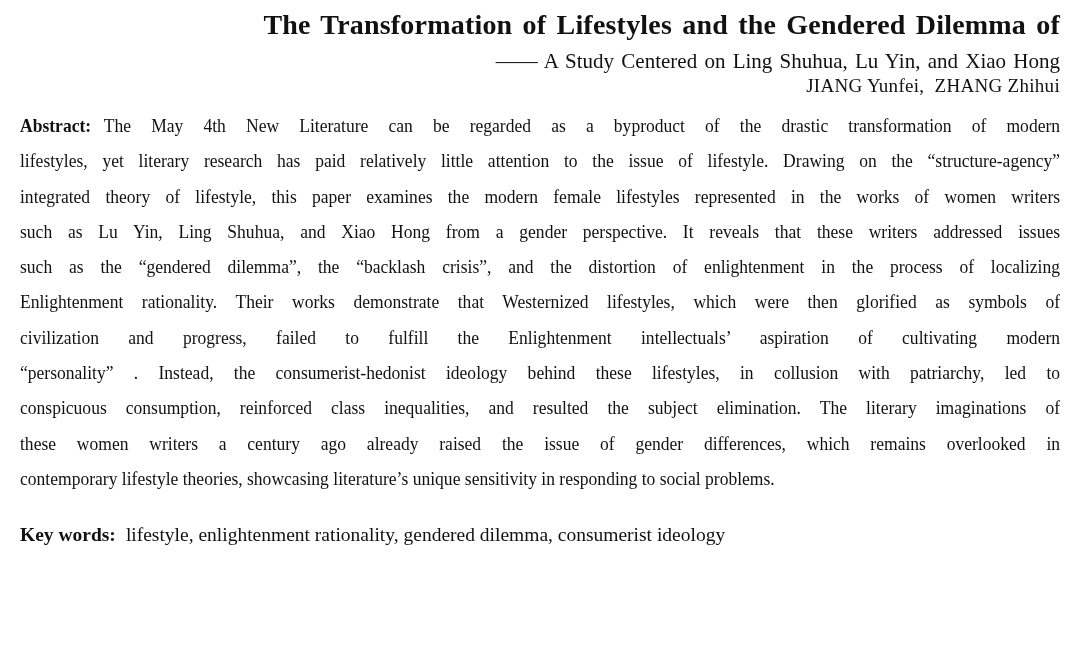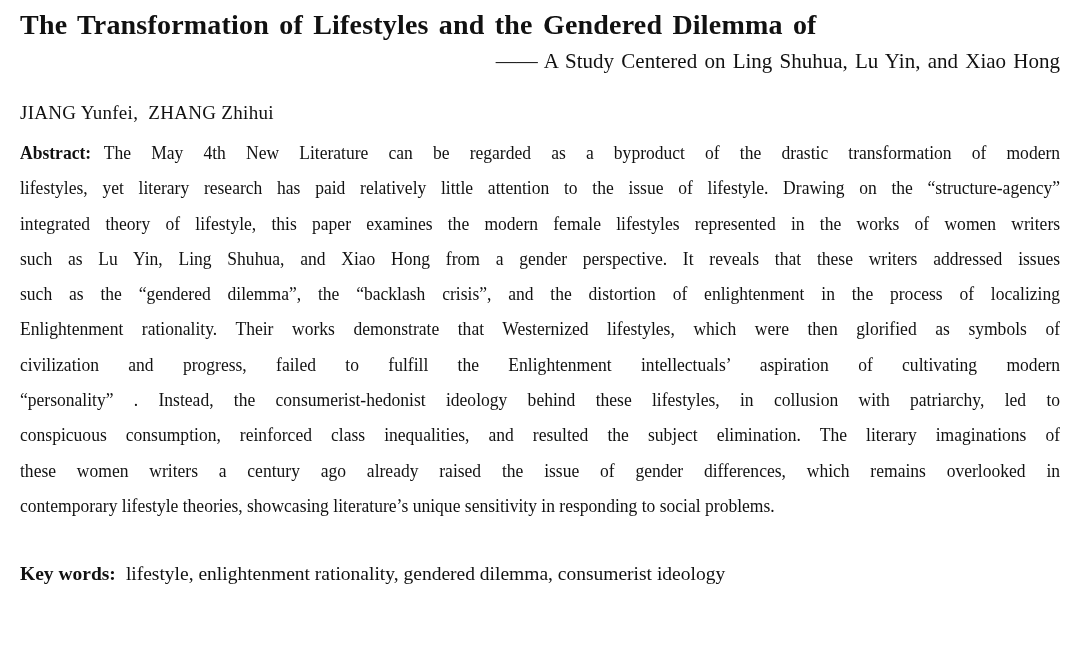--- a/index.html
+++ b/index.html
@@ -8,33 +8,33 @@
     background: #ffffff; overflow: hidden;
   }
   body {
     font-family: "Liberation Serif", "DejaVu Serif", serif;
     color: #111111;
   }
   .page { padding: 2px 20px 0 20px; }
 
   .title {
     font-size: 28px; font-weight: bold;
-    line-height: 46px; text-align: left;
+    line-height: 46px; text-align: right;
     word-spacing: 3px; letter-spacing: 0.2px;
   }
   .tline { display: block; }
 
   .subtitle {
     margin-top: 0; font-size: 21px; line-height: 26px;
     text-align: right; word-spacing: 2px;
   }
 
   .authors {
-    margin-top: 27px; font-size: 19px; line-height: 24px;
-    text-align: left; white-space: pre-wrap; letter-spacing: 0.3px;
+    margin-top: 0; font-size: 19px; line-height: 24px;
+    text-align: right; white-space: pre-wrap; letter-spacing: 0.3px;
   }
 
   .abstract {
     margin-top: 10px;
     width: 1156px;
     transform: scaleX(0.8997);
     transform-origin: 0 0;
     font-size: 19.5px;
     line-height: 35.3px;
   }
@@ -42,21 +42,21 @@
     text-align: justify;
     text-align-last: justify;
     height: 35.3px;
     overflow: hidden;
   }
   .lastline { height: 35.3px; text-align: left; }
 
   .label { font-weight: bold; margin-right: 14px; }
 
   .keywords {
-    margin-top: 33px;
+    margin-top: 21px;
     font-size: 19.5px;
     line-height: 35px;
   }
   .keywords .label { margin-right: 10px; }
 </style>
 </head>
 <body>
 
 <div class="page">
 

